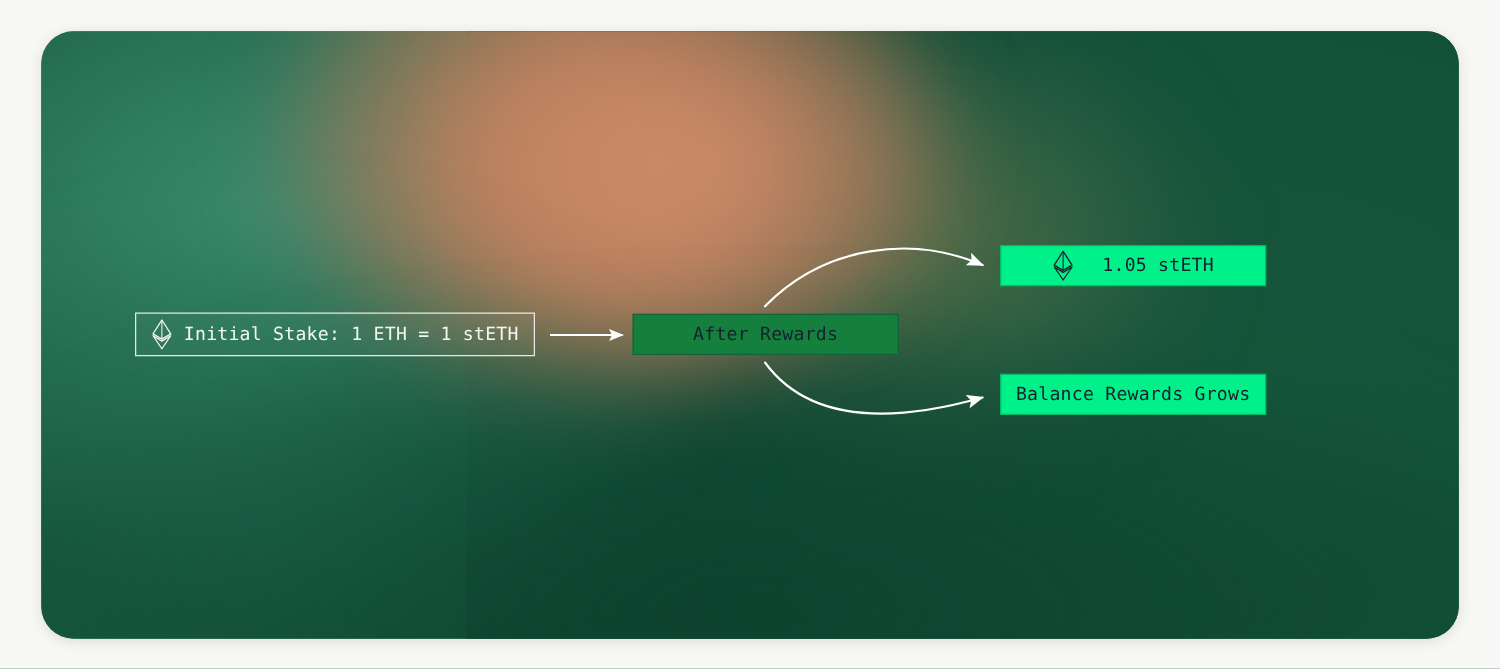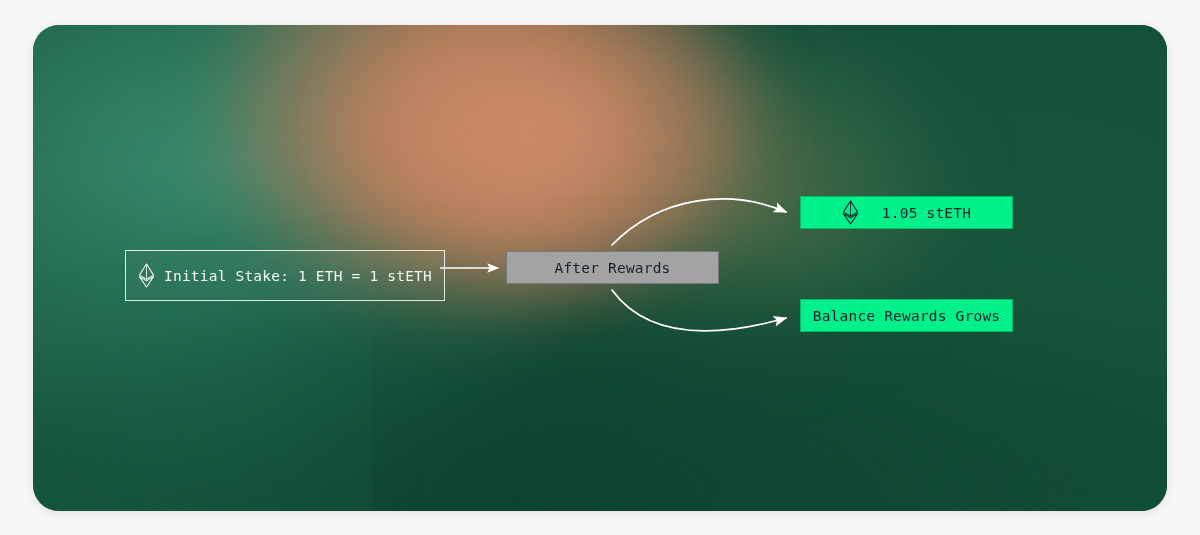--- a/index.html
+++ b/index.html
@@ -117,36 +117,36 @@
     align-items: center;
     justify-content: center;
     gap: 9px;
     font-size: 14.5px;
     letter-spacing: 0.2px;
     white-space: nowrap;
   }
 
   
   .node.outline {
-    left: 125px;
+    left: 108px;
     top: 250px;
     width: 320px;
-    height: 51px;
+    height: 35px;
     border: 1.4px solid rgba(240,245,240,0.92);
     background: rgba(255,255,255,0.035);
     color: #f2f6f2;
   }
 
   
   .node.cyan {
     left: 506px;
     top: 251px;
     width: 213px;
     height: 33px;
-    background: #a3a3a3;
+    background: #15803d;
     border: 1px solid rgba(20,40,60,0.35);
     color: #16212e;
   }
 
   
   .node.green {
     background: #00f08a;
     border: 1px solid rgba(12,60,40,0.30);
     color: #16212e;
   }

